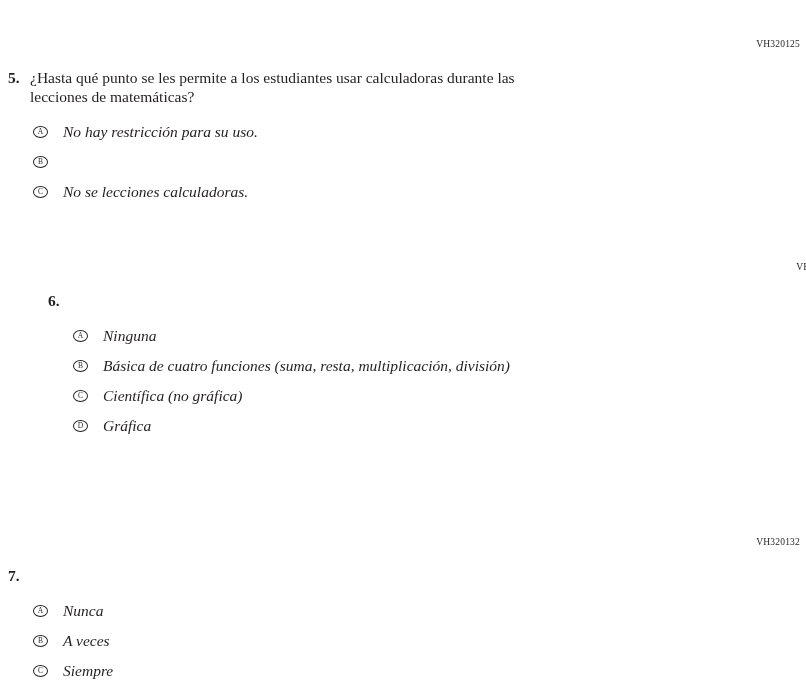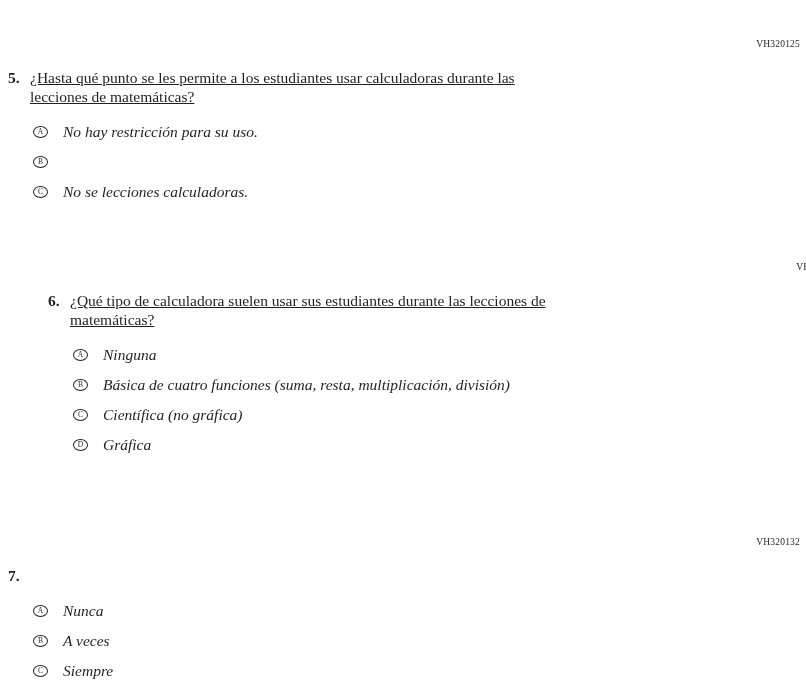--- a/index.html
+++ b/index.html
@@ -25,21 +25,21 @@
     letter-spacing: 0.2px;
   }
   .q-row {
     display: flex;
     margin-top: 19px;
     padding-left: 8px;
     font-size: 15.5px;
     line-height: 19px;
   }
   .q-num { width: 22px; flex-shrink: 0; font-weight: 700; }
-  .q-text { white-space: pre-line; text-decoration: underline; }
+  .q-text { white-space: pre-line; }
   .options { padding-left: 33px; }
   .option-row {
     display: flex;
     align-items: center;
     height: 19px;
     margin-top: 11px;
   }
   .option-row.first { margin-top: 16px; }
   .bubble {
     display: inline-flex;
@@ -86,22 +86,20 @@
         <span class="bubble">C</span>
         <span class="option-label">No se lecciones calculadoras.</span>
       </div>
     </div>
   </section>
 
   <section class="section" id="section-1">
     <div class="code">VH320129</div>
     <div class="q-row">
       <span class="q-num">6.</span>
-      <span class="q-text">¿Qué tipo de calculadora suelen usar sus estudiantes durante las lecciones de
-matemáticas?</span>
     </div>
     <div class="options">
       <div class="option-row first">
         <span class="bubble">A</span>
         <span class="option-label">Ninguna</span>
       </div>
       <div class="option-row">
         <span class="bubble">B</span>
         <span class="option-label">Básica de cuatro funciones (suma, resta, multiplicación, división)</span>
       </div>

